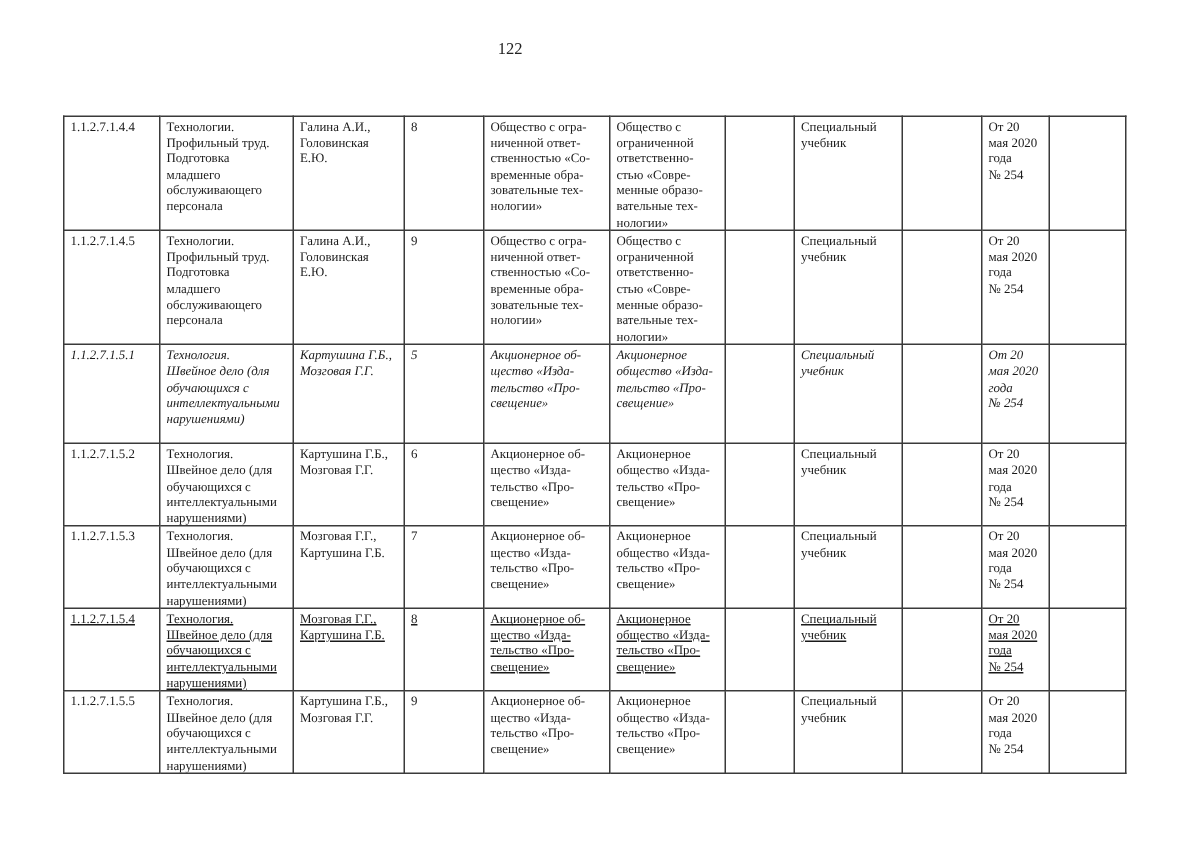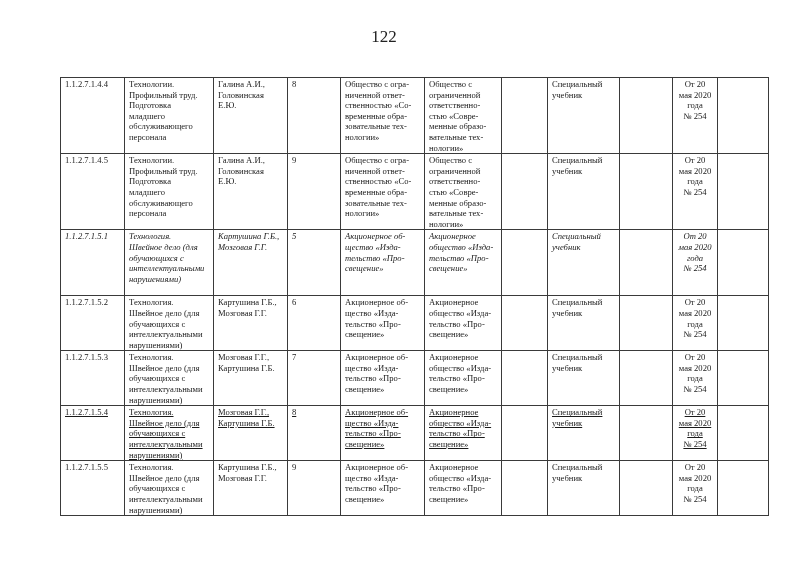--- a/index.html
+++ b/index.html
@@ -2,37 +2,37 @@
 <html><head>
 <meta charset="utf-8">
 <style>
   html, body { margin:0; padding:0; }
   body {
     width:800px; height:566px; background:#ffffff; position:relative; overflow:hidden;
     font-family: "Liberation Serif", "DejaVu Serif", serif; color:#1a1a1a;
   }
   .page-number {
     position:absolute; top:27px; left:0; width:680px; text-align:center;
-    font-size:17px; color:#222;padding-left:44px;
+    font-size:11px; color:#222;
   }
   table.doc {
-    position:absolute; left:60px; top:77px;
+    position:absolute; left:42px; top:77px;
     border-collapse:collapse; table-layout:fixed;
     width:708px;
   }
   table.doc td {
     border:1px solid #3a3a3a;
     vertical-align:top;
     padding:1px 4px 0 4px;
     font-size:8.6px;
     line-height:10.6px;
     white-space:pre-line;
     overflow:hidden;
   }
-  td.approval { padding-left:10px;text-align:center; }
+  td.approval { padding-left:10px; }
 </style>
 </head>
 <body>
 
 <div class="page-number">122</div>
 
 <table class="doc">
   <colgroup>
     <col style="width:64px">
       <col style="width:89px">

